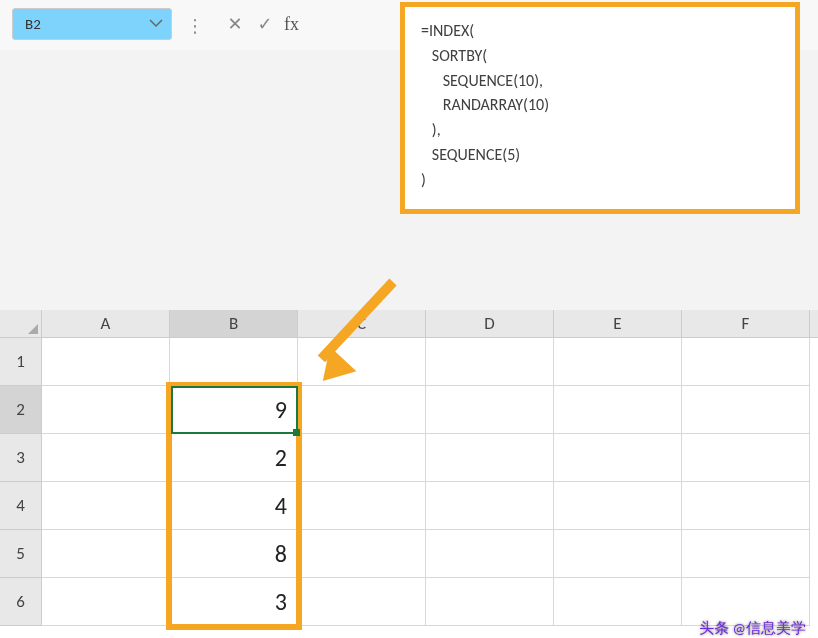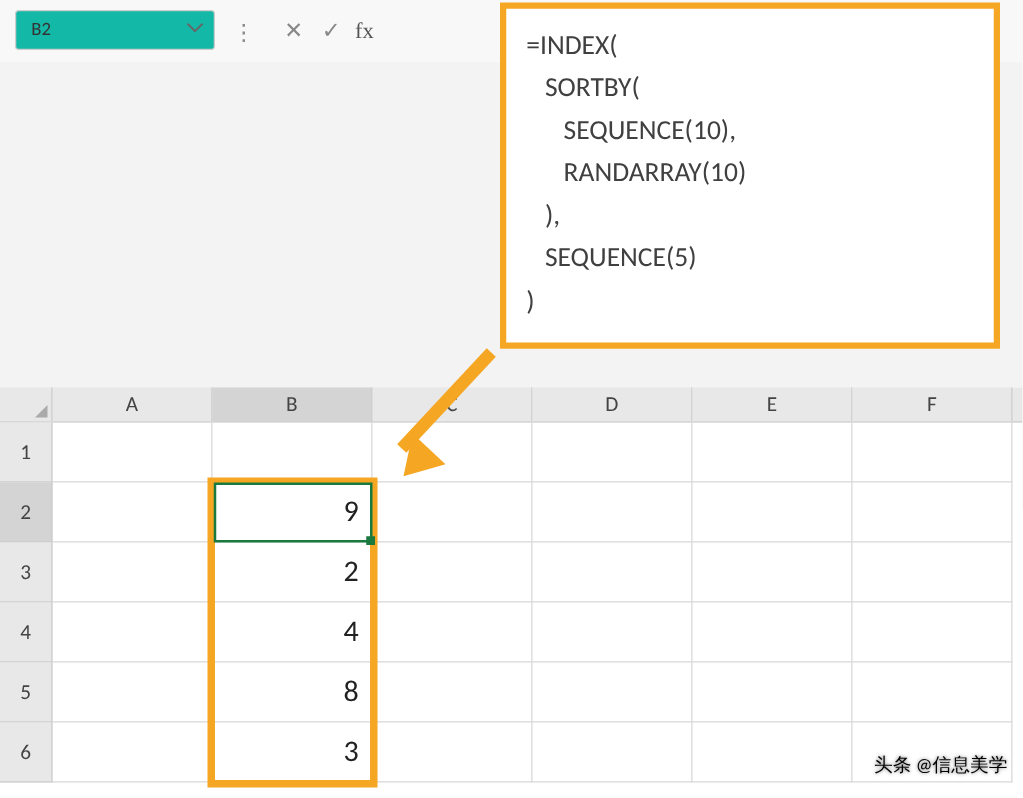--- a/index.html
+++ b/index.html
@@ -18,21 +18,21 @@
       align-items: flex-start;
       padding: 8px 12px;
       gap: 10px;
       background: #f8f8f8;
       height: 50px;
     }
     
     .name-box {
       display: flex;
       align-items: center;
-      background: #14b8a6;
+      background: #7dd3fc;
       border: 1px solid #ccc;
       border-radius: 3px;
       height: 32px;
       width: 160px;
       padding: 0 8px 0 12px;
       justify-content: space-between;
     }
     .name-box-text {
       font-size: 15px;
       color: #333;
@@ -74,21 +74,21 @@
       left: 400px;
       top: 2px;
       width: 400px;
       background: #fff;
       border: 5px solid #f5a623;
       padding: 12px 16px 16px 16px;
       z-index: 10;
     }
     .formula-callout pre {
       font-family: 'Segoe UI', Calibri, sans-serif;
-      font-size: 22px;
+      font-size: 16px;
       color: #404040;
       white-space: pre;
       line-height: 1.55;
     }
     
     
     .arrow-container {
       position: absolute;
       left: 320px;
       top: 282px;
@@ -242,23 +242,23 @@
       height: 240px;
       border: 1px solid #4a8fd8;
       pointer-events: none;
       z-index: 4;
     }
     
     
     .watermark {
       position: absolute;
       right: 12px;
-      bottom: 16px;
+      bottom: 0;
       font-size: 15px;
-      color: #000000;
+      color: #6d28d9;
       text-shadow: 0 0 3px rgba(0,0,0,0.6);
       z-index: 20;
     }
   </style>
 </head>
 <body>
 
 <div class="top-bar">
   <div class="name-box">
     <span class="name-box-text">B2</span>

